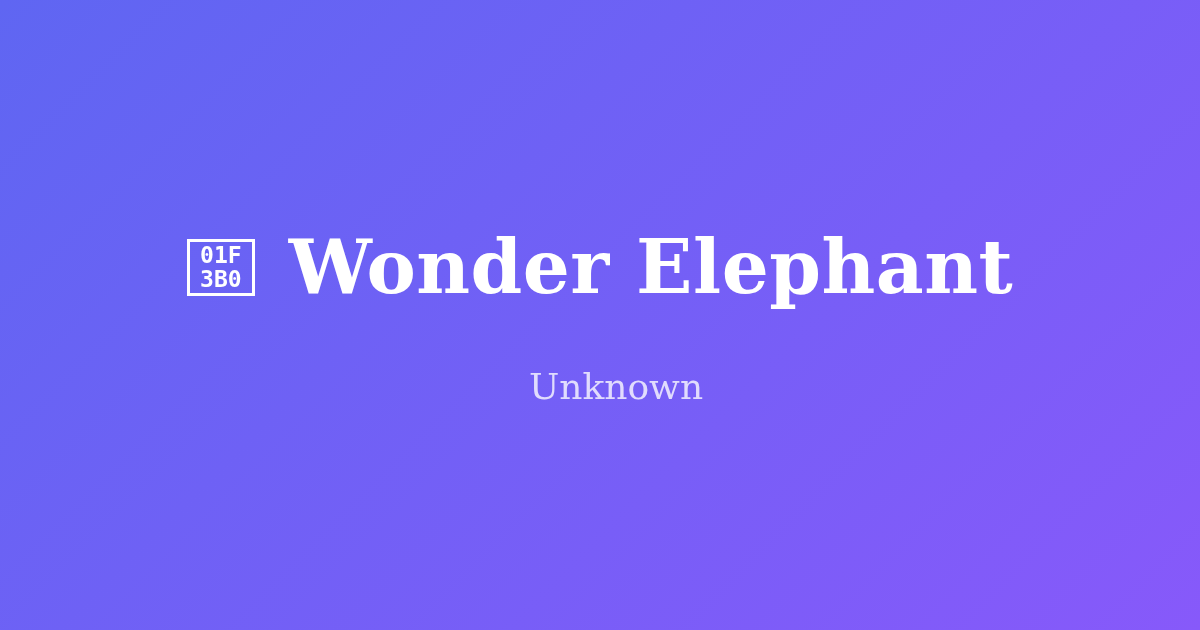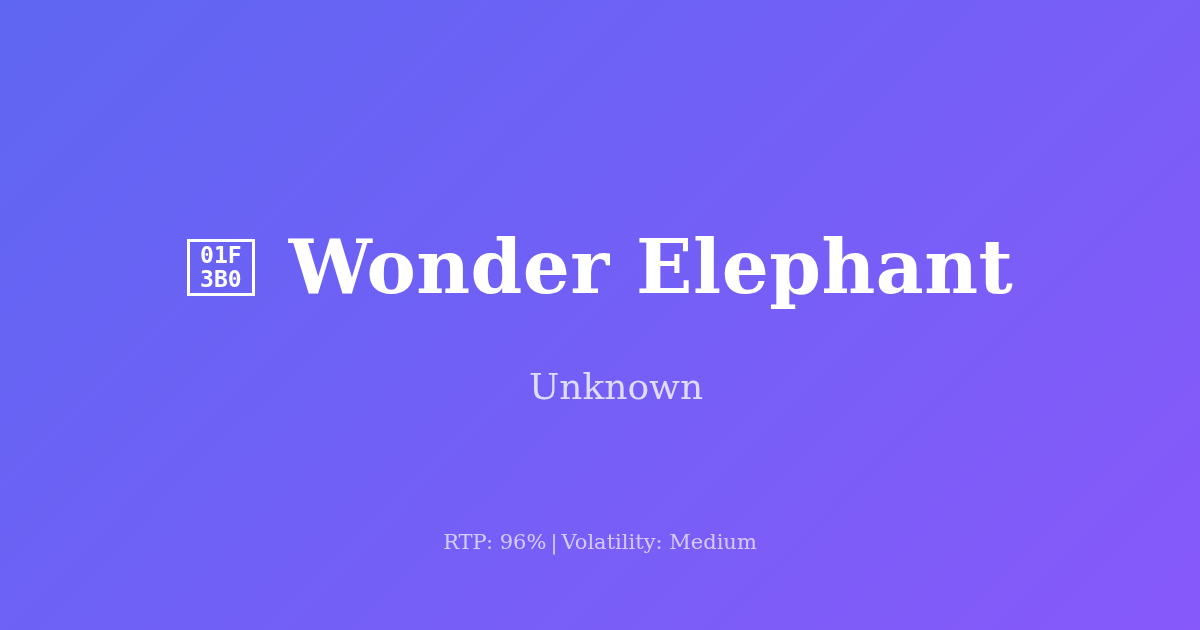--- a/index.html
+++ b/index.html
@@ -109,17 +109,14 @@
       <span>01F</span>
       <span>3B0</span>
     </span>
 
     <h1 class="game-title">Wonder Elephant</h1>
 
   </div>
 
   <div class="provider">Unknown</div>
 
-  <div class="stats">
-    <span>RTP: 96%</span><span class="sep">|</span><span>Volatility: Medium</span>
-  </div>
 
 </div>
 
 </body></html>

